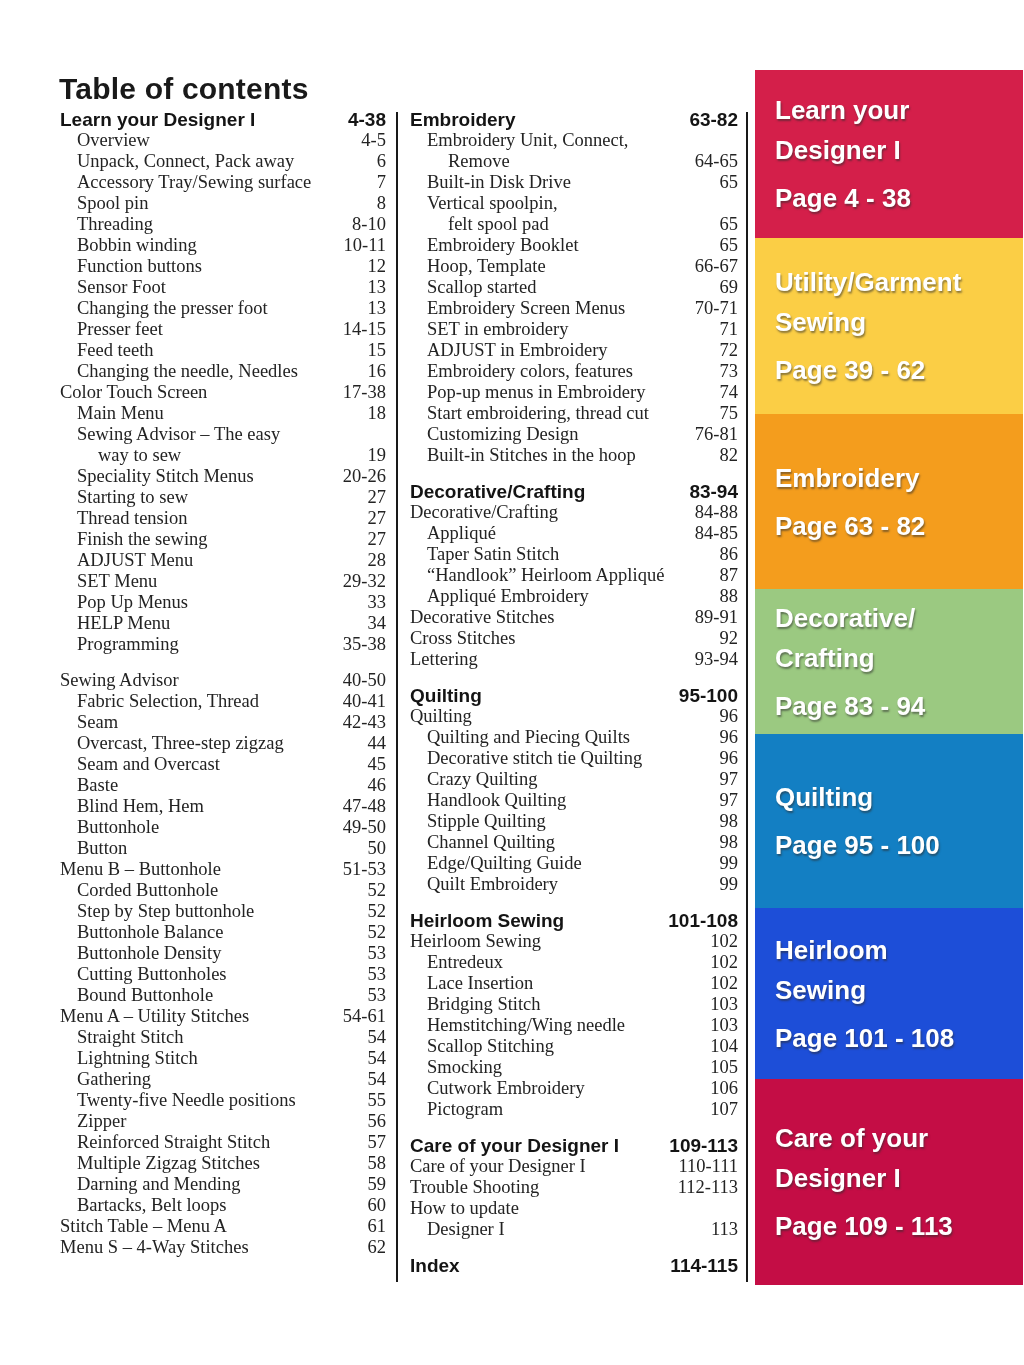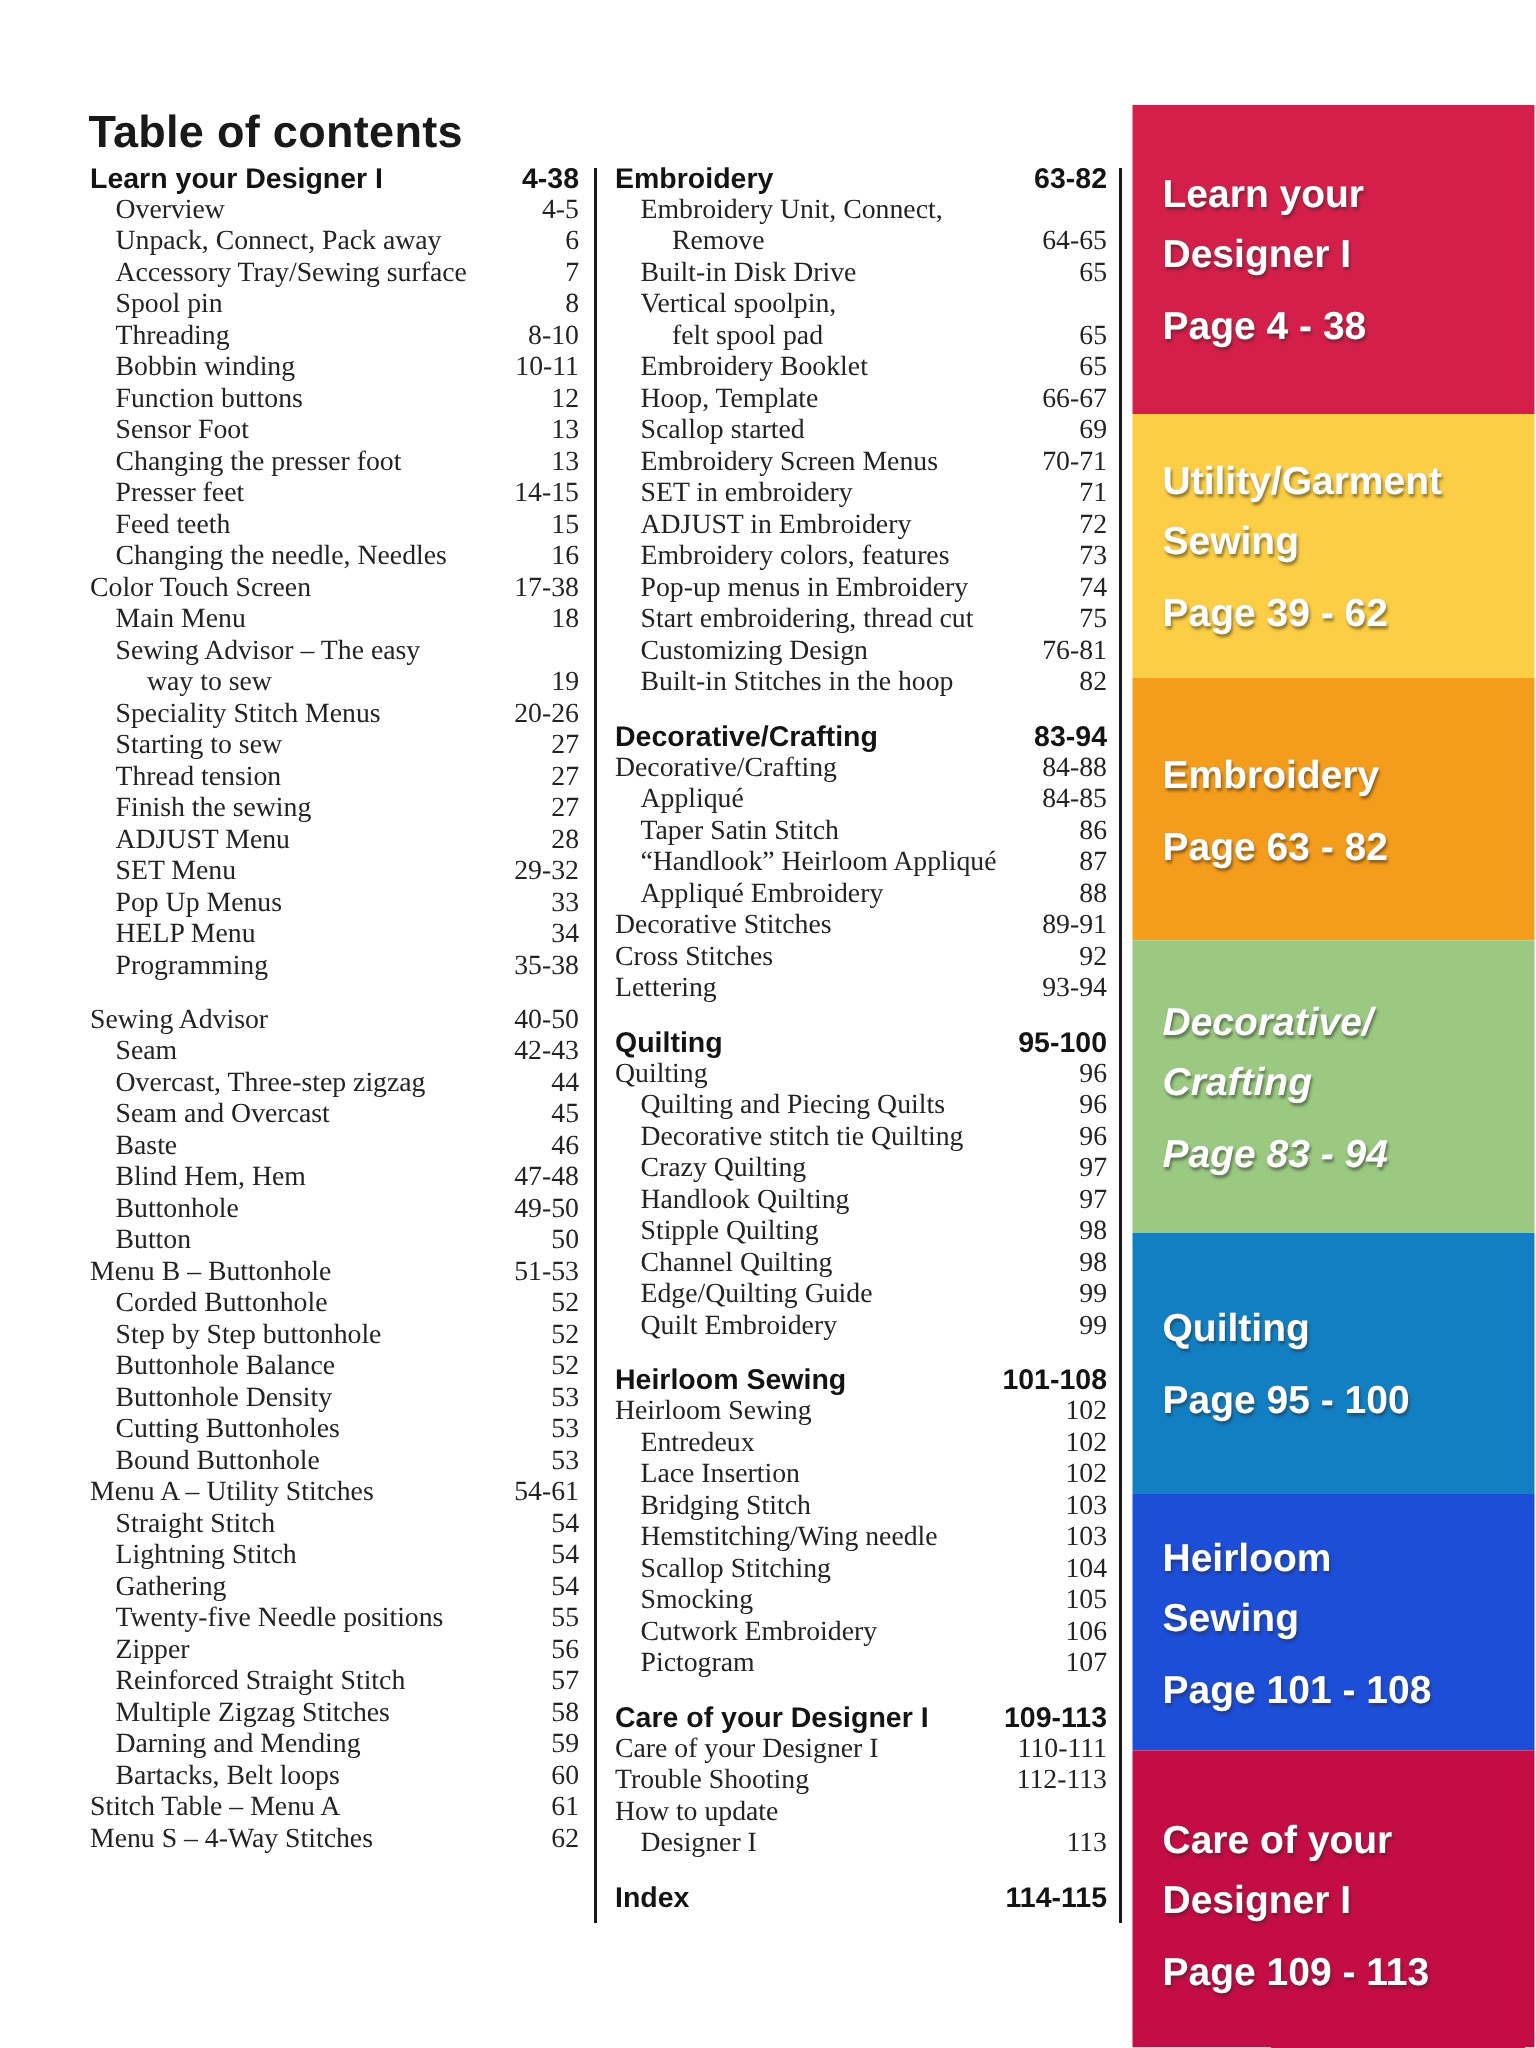--- a/index.html
+++ b/index.html
@@ -27,24 +27,24 @@
   .lvl2 .lbl { padding-left:17px; }
   .lvl3 .lbl { padding-left:38px; }
   .sidebar {
     position:absolute; left:755px; top:70px; width:268px;
     display:flex; flex-direction:column;
   }
   .sb-block {
     box-sizing:border-box; padding-left:20px; padding-right:8px;
     display:flex; flex-direction:column; justify-content:center;
   }
-  .sb-block:nth-child(1){ height:206px; }
+  .sb-block:nth-child(1){ height:168px; }
   .sb-block:nth-child(2){ height:176px; }
   .sb-block:nth-child(3){ height:175px; }
-  .sb-block:nth-child(4){ height:195px;font-style:italic; }
+  .sb-block:nth-child(4){ height:145px; }
   .sb-block:nth-child(5){ height:174px; }
   .sb-block:nth-child(6){ height:171px; }
   .sb-block:nth-child(7){ height:206px; }
   .sb-title {
     color:#ffffff; font-weight:bold; font-size:26px; line-height:40px;
     text-shadow:1px 2px 2px rgba(45,45,45,0.55);
   }
   .sb-page { margin-top:8px; }
 </style>
 </head>
@@ -160,20 +160,24 @@
           <span class="lbl">Programming</span>
           <span class="pgs">35-38</span>
         </div>
       </div>
       <div class="section">
         <div class="row entry lvl1">
           <span class="lbl">Sewing Advisor</span>
           <span class="pgs">40-50</span>
         </div>
         <div class="row entry lvl2">
+          <span class="lbl">Fabric Selection, Thread</span>
+          <span class="pgs">40-41</span>
+        </div>
+        <div class="row entry lvl2">
           <span class="lbl">Seam</span>
           <span class="pgs">42-43</span>
         </div>
         <div class="row entry lvl2">
           <span class="lbl">Overcast, Three-step zigzag</span>
           <span class="pgs">44</span>
         </div>
         <div class="row entry lvl2">
           <span class="lbl">Seam and Overcast</span>
           <span class="pgs">45</span>

